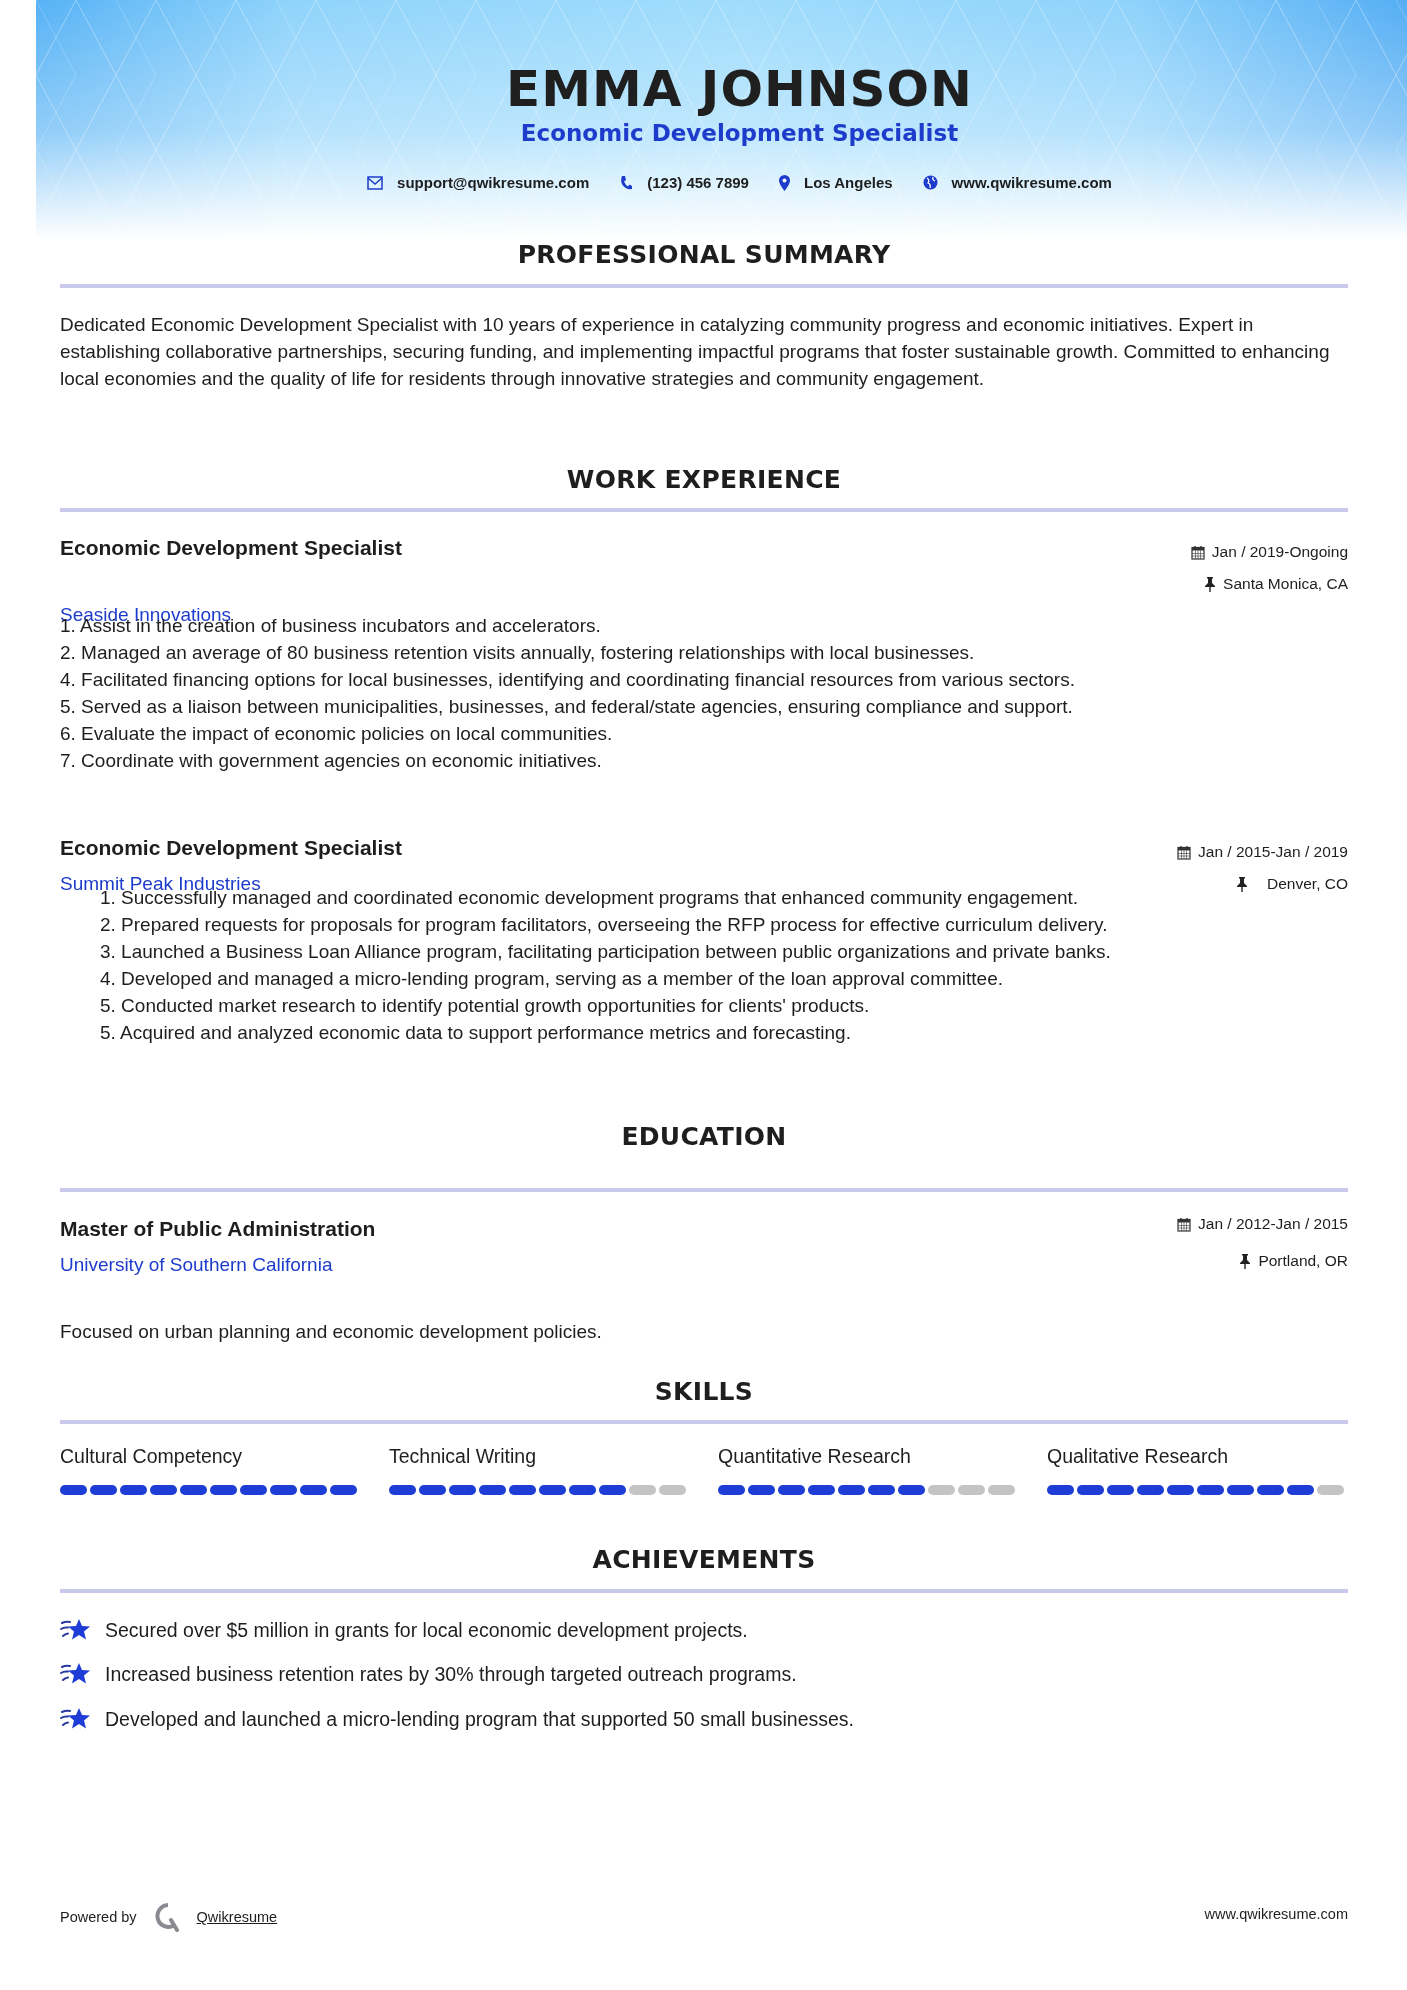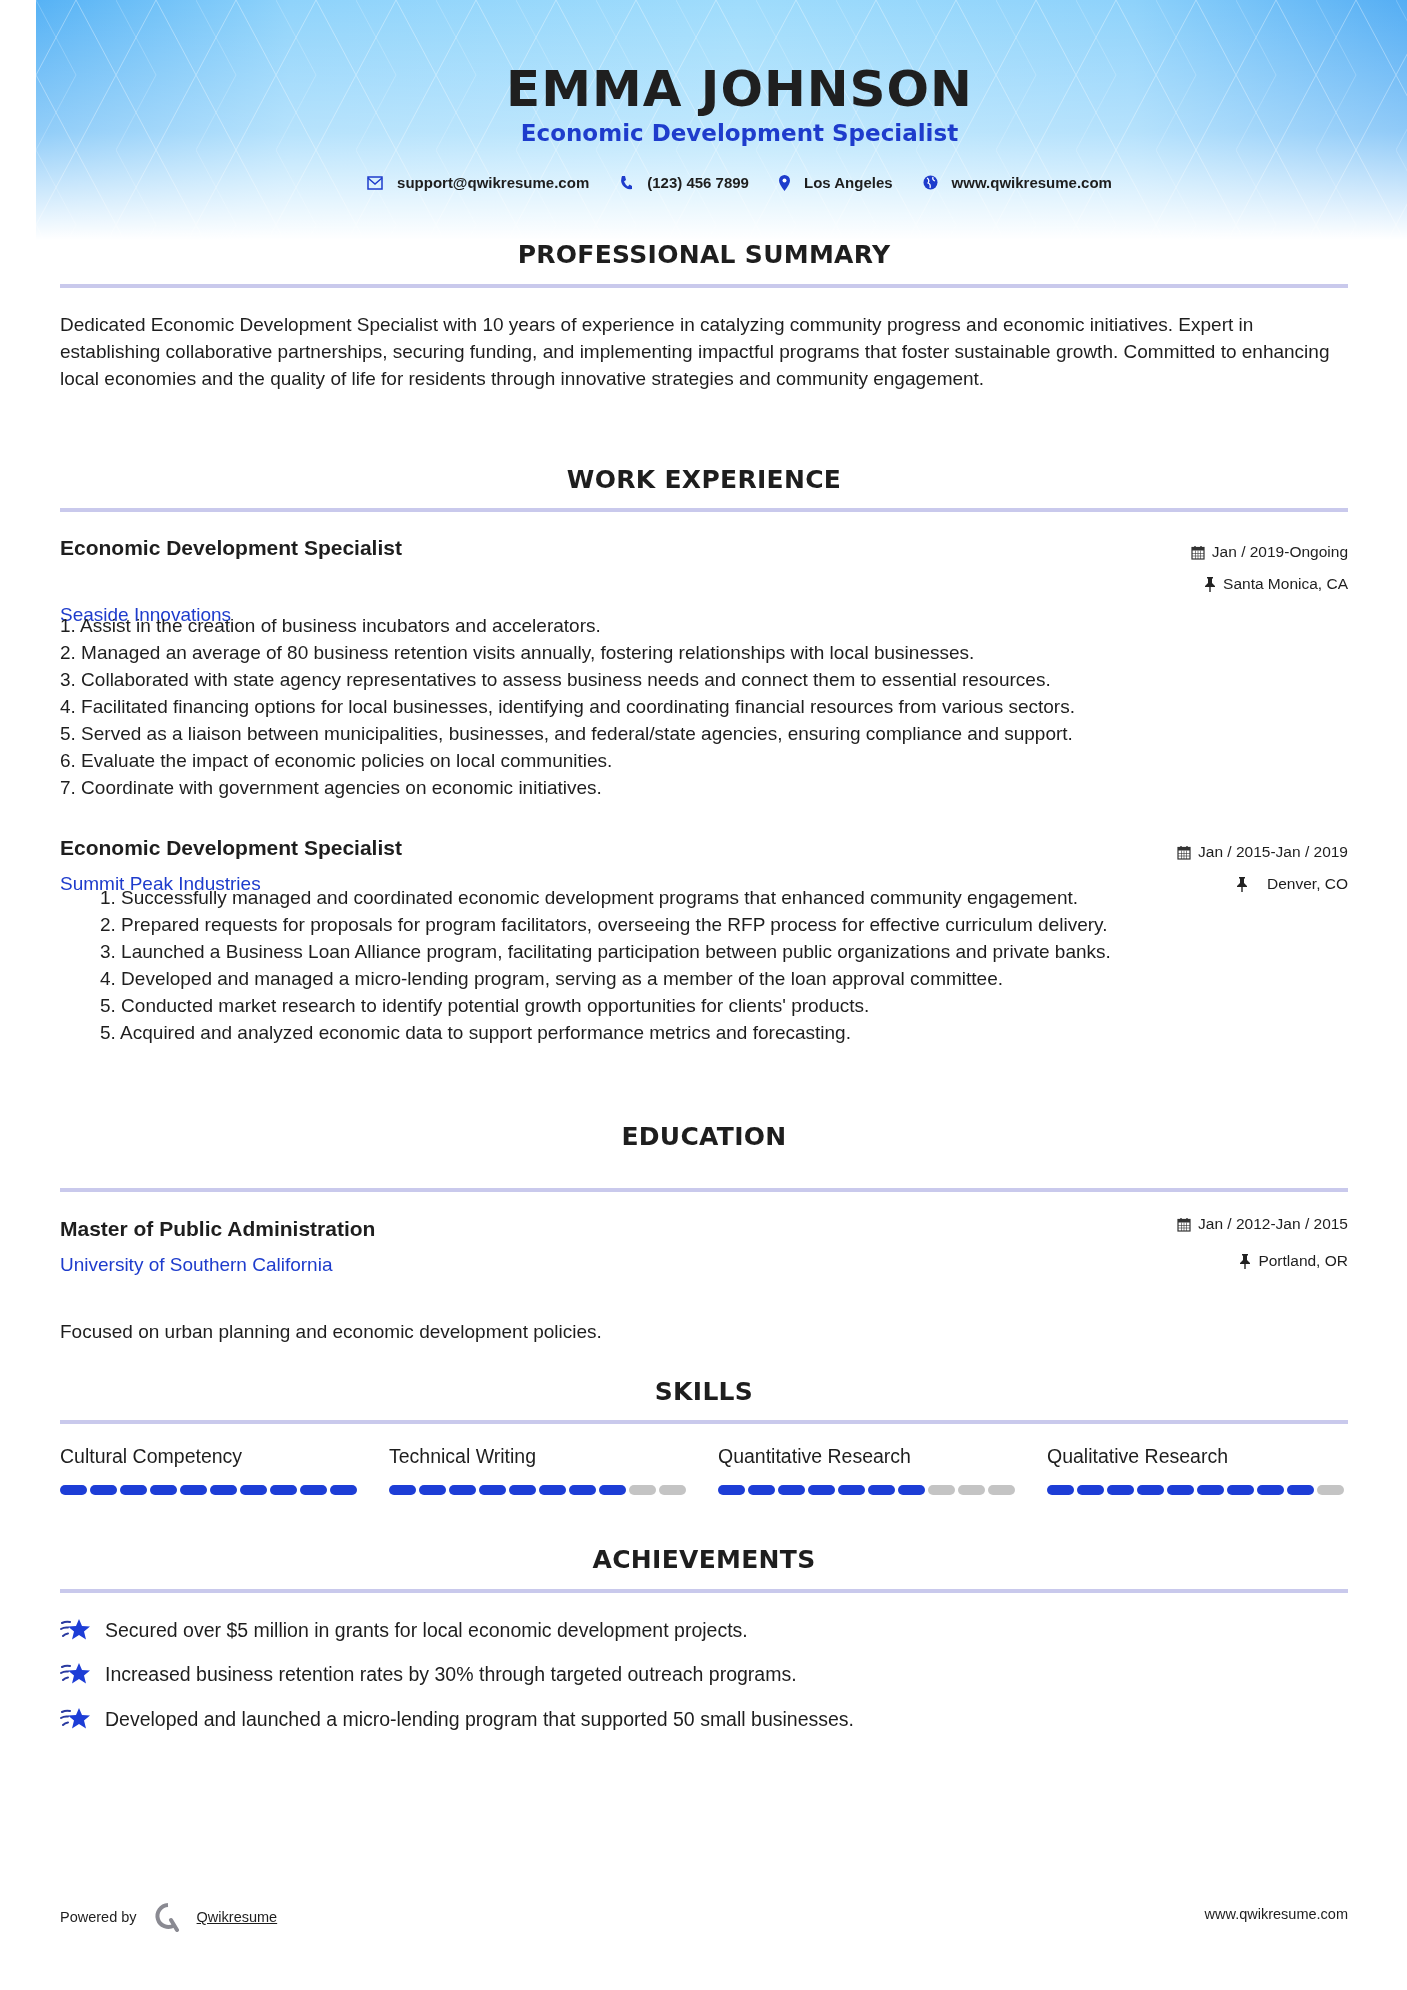--- a/index.html
+++ b/index.html
@@ -139,21 +139,20 @@
     <svg width="12" height="15" viewBox="0 0 12 15">
         <path d="M3 0 H9 V1.5 H8 V6 L11 9 V10 H1 V9 L4 6 V1.5 H3 Z" fill="#222"></path>
         <path d="M6 10 V15" stroke="#222" stroke-width="1.4"></path>
       </svg>
   </span>
   <span>Santa Monica, CA</span>
 </div>
 <ol class="bullets" style="top:612px;">
   <li>1. Assist in the creation of business incubators and accelerators.</li>
   <li>2. Managed an average of 80 business retention visits annually, fostering relationships with local businesses.</li>
-  <li>3. Collaborated with state agency representatives to assess business needs and connect them to essential resources.</li>
   <li>4. Facilitated financing options for local businesses, identifying and coordinating financial resources from various sectors.</li>
   <li>5. Served as a liaison between municipalities, businesses, and federal/state agencies, ensuring compliance and support.</li>
   <li>6. Evaluate the impact of economic policies on local communities.</li>
   <li>7. Coordinate with government agencies on economic initiatives.</li>
 </ol>
 
 <div class="job-title" style="top:836px;">Economic Development Specialist</div>
 <div class="company" style="top:873px;">Summit Peak Industries</div>
 <div class="meta" style="top:843px;">
   <span class="ic">

